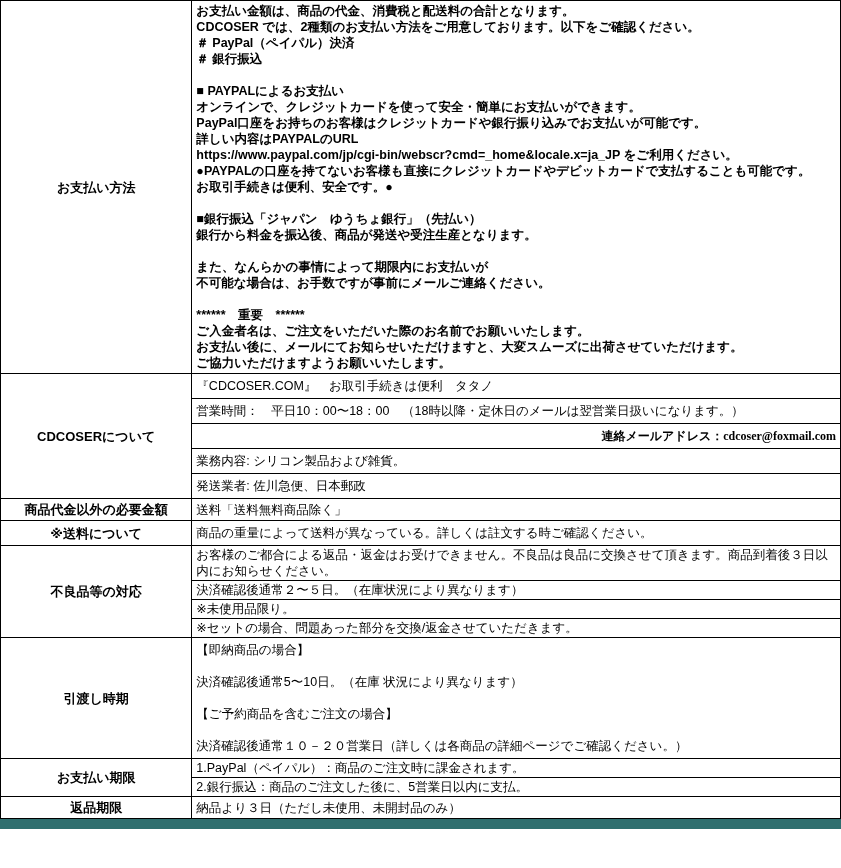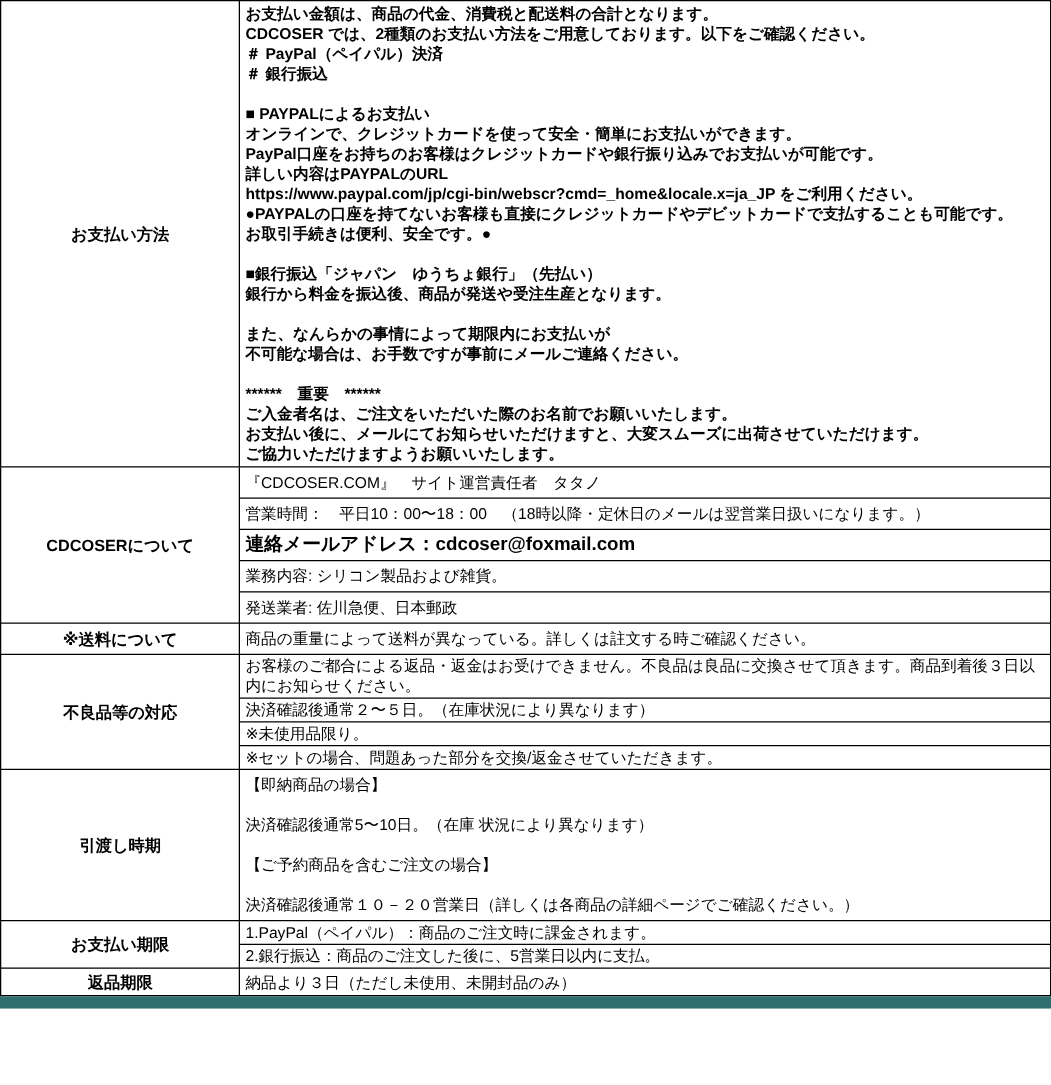--- a/index.html
+++ b/index.html
@@ -33,21 +33,21 @@
   .cell {
     padding: 1px 4px;
     line-height: 16px;
     white-space: pre-line;
     overflow-wrap: anywhere;
   }
   .cell + .cell { border-top: 1px solid #000000; }
   .cell.p4 { padding: 4px; }
   .cell.p2 { padding: 2px 4px; font-weight: bold; }
   .cell.bold { font-weight: bold; }
-  .cell.mono { font-family: Liberation Sans, sans-serif; font-size: 15px; }
+  .cell.mono { font-family: Liberation Serif, serif; font-size: 12px; text-align: right; }
   .footer-bar {
     width: 841px;
     height: 10px;
     background: #2f6f6f;
   }
 </style>
 </head>
 <body>
 
 <table class="shop">
@@ -77,28 +77,34 @@
 ******　重要　******
 ご入金者名は、ご注文をいただいた際のお名前でお願いいたします。
 お支払い後に、メールにてお知らせいただけますと、大変スムーズに出荷させていただけます。
 ご協力いただけますようお願いいたします。</div>
     </td>
   </tr>
 
   <tr>
     <th>CDCOSERについて</th>
     <td>
-      <div class="cell p4">『CDCOSER.COM』　サイト運営責任者　タタノ</div>
+      <div class="cell p4">『CDCOSER.COM』　お取引手続きは便利　タタノ</div>
       <div class="cell p4">営業時間：　平日10：00〜18：00　（18時以降・定休日のメールは翌営業日扱いになります。）</div>
       <div class="cell p4 bold mono">連絡メールアドレス：cdcoser@foxmail.com</div>
       <div class="cell p4">業務内容: シリコン製品および雑貨。</div>
       <div class="cell p4">発送業者: 佐川急便、日本郵政</div>
     </td>
   </tr>
 
+  <tr>
+    <th>商品代金以外の必要金額</th>
+    <td>
+      <div class="cell">送料「送料無料商品除く」</div>
+    </td>
+  </tr>
 
   <tr>
     <th>※送料について</th>
     <td>
       <div class="cell p4">商品の重量によって送料が異なっている。詳しくは註文する時ご確認ください。</div>
     </td>
   </tr>
 
   <tr>
     <th>不良品等の対応</th>

